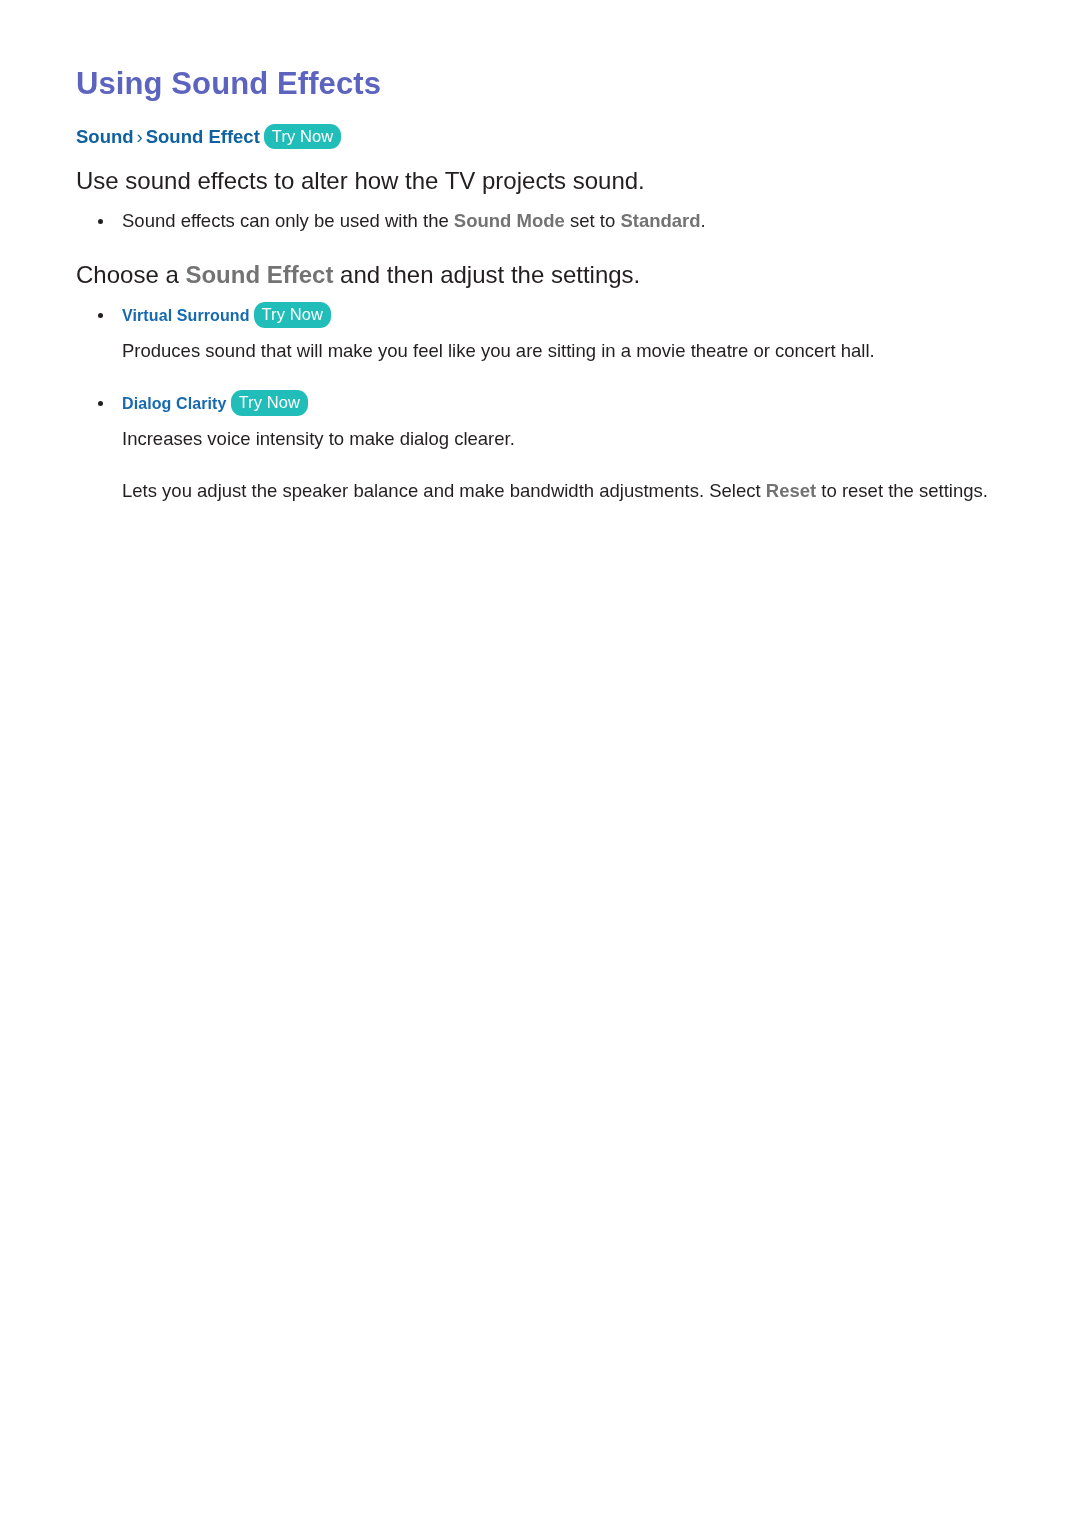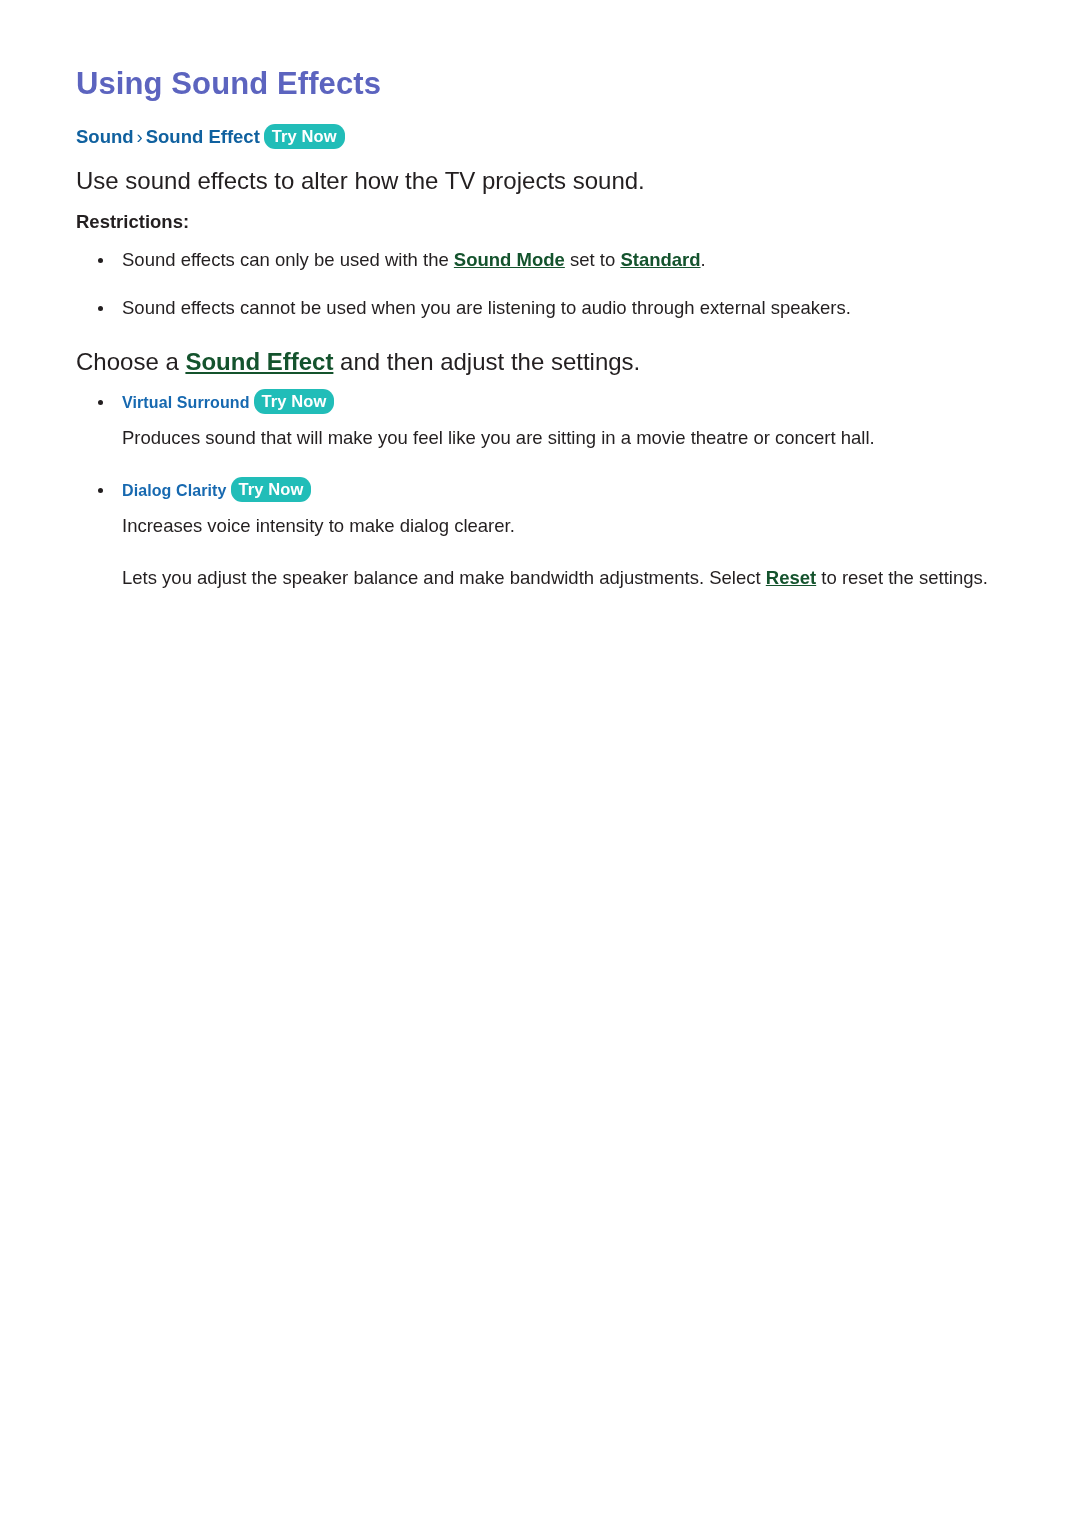--- a/index.html
+++ b/index.html
@@ -50,21 +50,21 @@
     font-weight: normal;
     padding: 0 3px;
   }
 
   
   .trynow {
     display: inline-block;
     background: #21bdb8;
     color: #ffffff;
     font-size: 16.5px;
-    font-weight: bold;
+    font-weight: normal;
     line-height: 1;
     padding: 4px 8px 5px 8px;
     border-radius: 11px;
     vertical-align: 1px;
     margin-left: 4px;
     letter-spacing: 0.1px;
   }
 
   
   p.body-text {
@@ -123,46 +123,41 @@
   .opt-desc {
     padding-left: 46px;
     font-size: 18.5px;
     line-height: 1.62;
     color: #231f20;
     margin-bottom: 22px;
   }
 
   
   .hl {
-    color: #14532d;
+    color: #737373;
     font-weight: bold;
-    text-decoration: underline;
   }
 </style>
 </head>
 <body>
 
 <div class="page">
 
   <h1 class="page-title">Using Sound Effects</h1>
 
   <div class="breadcrumb">
     <span class="crumb">Sound</span><span class="sep">›</span><span class="crumb">Sound Effect</span><span class="trynow">Try Now</span>
   </div>
 
   <p class="body-text">Use sound effects to alter how the TV projects sound.</p>
 
-  <div class="subhead">Restrictions:</div>
 
   <ul class="bullets">
     <li>
       <span>Sound effects can only be used with the </span><span class="hl">Sound Mode</span><span> set to </span><span class="hl">Standard</span><span>.</span>
-    </li>
-    <li>
-      <span>Sound effects cannot be used when you are listening to audio through external speakers.</span>
     </li>
   </ul>
 
   <p class="body-text">
     <span>Choose a </span><span class="hl">Sound Effect</span><span> and then adjust the settings.</span>
   </p>
 
   <ul class="bullets">
     <li class="option-item">
       <span class="opt-label">Virtual Surround</span><span class="trynow">Try Now</span>

